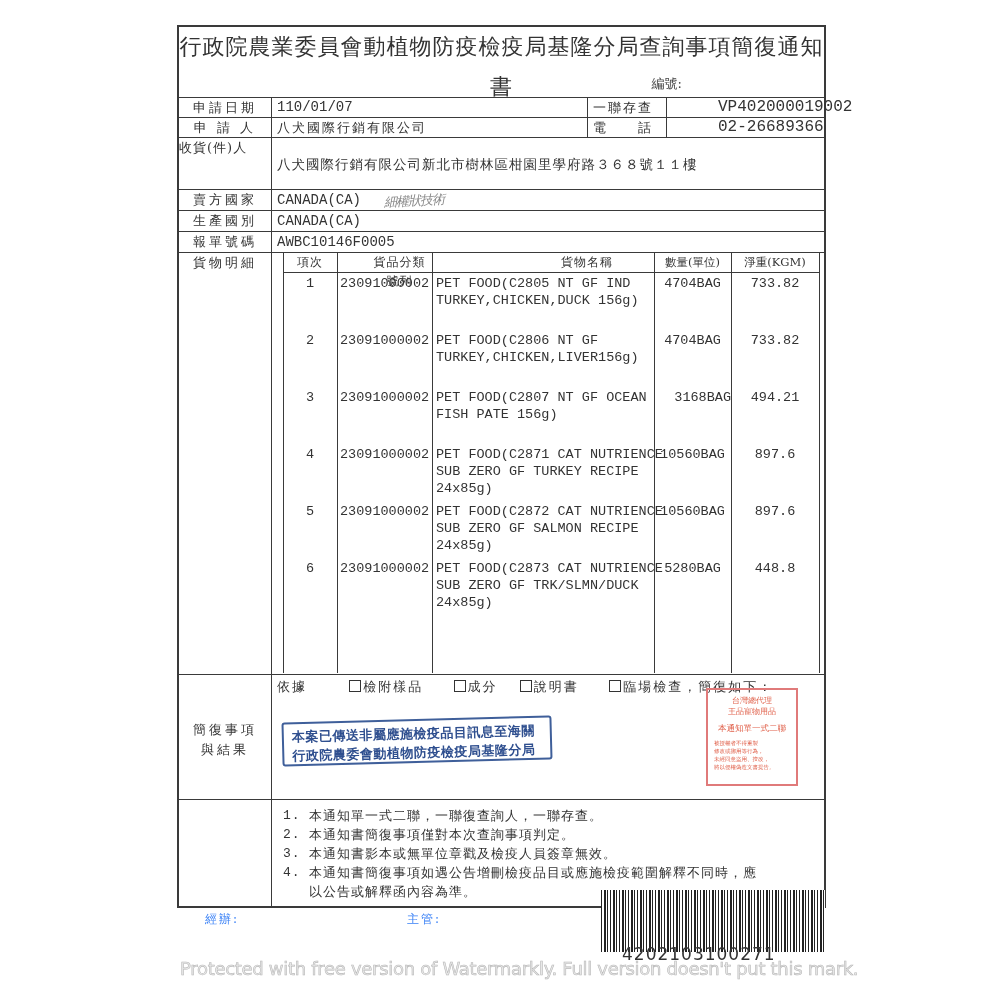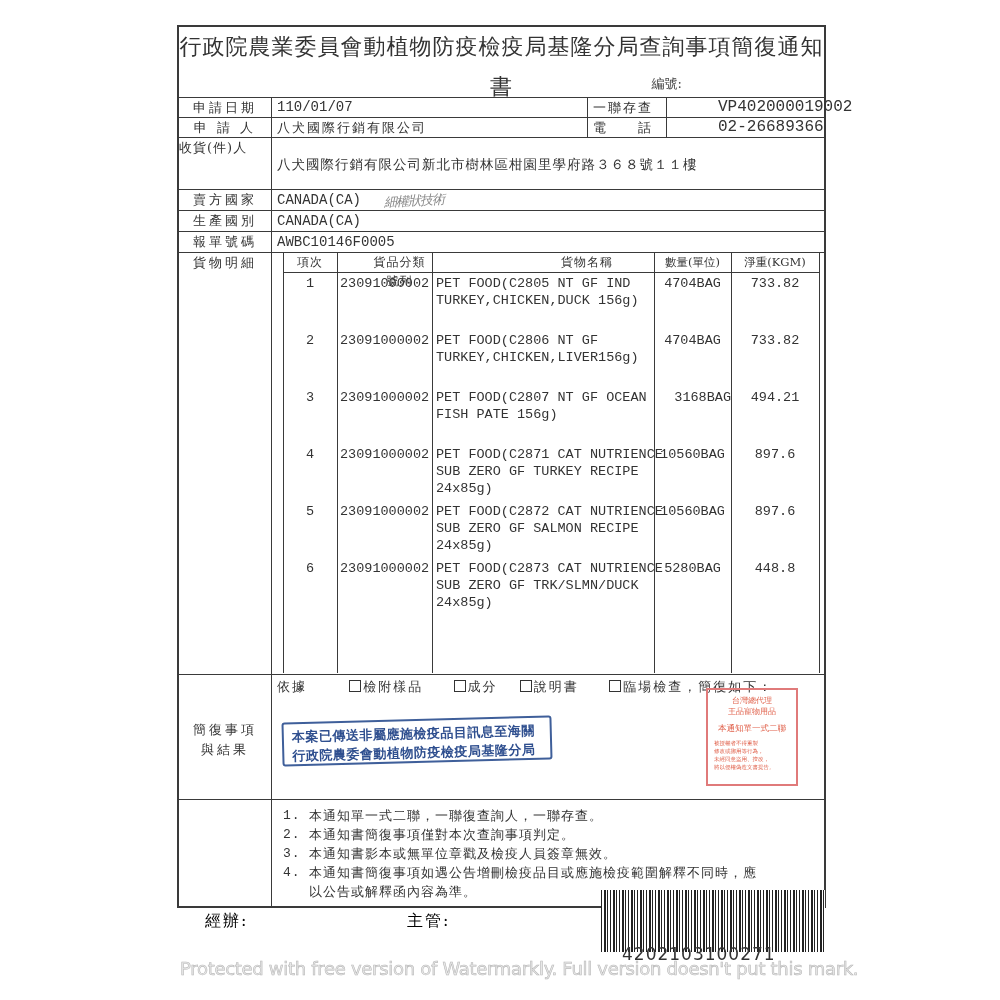--- a/index.html
+++ b/index.html
@@ -34,21 +34,21 @@
   .stamp-red { position: absolute; left: 527px; top: 13px; width: 92px; height: 98px; border: 2px solid #e07a7a; color: #e0604a; text-align: center; font-family: "DejaVu Sans", sans-serif; }
   .stamp-red .l1 { font-size: 8px; line-height: 11px; margin-top: 5px; }
   .stamp-red .l2 { font-size: 8px; line-height: 11px; }
   .stamp-red .l3 { font-size: 8.5px; line-height: 13px; margin-top: 5px; }
   .stamp-red .small { font-size: 5.5px; line-height: 8px; text-align: left; padding-left: 6px; }
 
   .notes { position: absolute; left: 98px; top: 6px; font-size: 13px; line-height: 19px; color: #333; letter-spacing: 1px; }
   .note { position: relative; padding-left: 32px; }
   .note .num { position: absolute; left: 6px; font-family: "Liberation Mono", monospace; }
 
-  .footer { position: absolute; top: 911px; font-size: 16px; color: #000000; letter-spacing: 2px; }
+  .footer { position: absolute; top: 911px; font-size: 12px; color: #3b82f6; letter-spacing: 2px; }
   .barcode { position: absolute; left: 601px; top: 890px; width: 224px; height: 62px; background: repeating-linear-gradient(90deg, #222 0px, #222 1px, #fff 1px, #fff 3px, #222 3px, #222 5px, #fff 5px, #fff 6px, #222 6px, #222 7px, #fff 7px, #fff 9px); }
   .barcode-num { position: absolute; left: 622px; top: 944px; font-family: "DejaVu Sans", sans-serif; font-size: 17px; color: #333; letter-spacing: 1px; }
   .watermark { position: absolute; left: 180px; top: 958px; font-family: "DejaVu Sans", sans-serif; font-size: 18px; color: #e8e8e8; -webkit-text-stroke: 0.6px #b8b8b8; letter-spacing: -0.3px; white-space: nowrap; }
 </style>
 </head>
 <body>
 
 <div class="doc">
 
   <div class="title-row">行政院農業委員會動植物防疫檢疫局基隆分局查詢事項簡復通知書</div>

